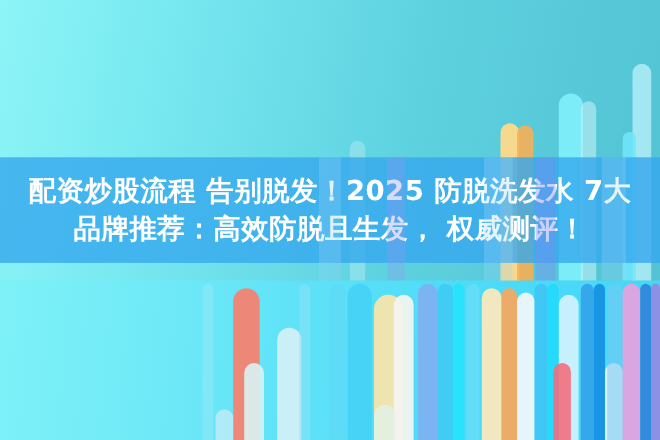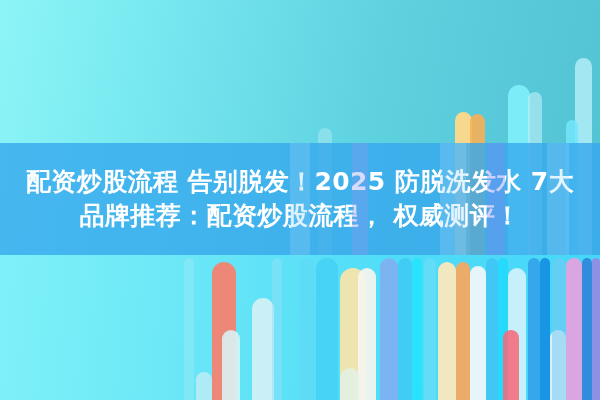--- a/index.html
+++ b/index.html
@@ -34,21 +34,21 @@
     border-radius: 999px 999px 0 0;
   }
   .bar.flat { border-radius: 0; }
 
   
   .band {
     position: absolute;
     left: 0;
     right: 0;
     top: 143px;
-    height: 112px;
+    height: 96px;
     background: rgba(54,167,238,0.80);
     display: flex;
     flex-direction: column;
     align-items: center;
     justify-content: center;
   }
   .band-line {
     color: #ffffff;
     font-size: 25px;
     font-weight: bold;
@@ -109,16 +109,16 @@
 
   <div class="band">
     <div id="bars-band" style="position: absolute; inset: 0px; pointer-events: none;">
         <div class="bar flat" style="left: 290px; top: 0px; width: 20px; height: 112px; background: rgb(143, 212, 245); opacity: 0.3;"></div>
         <div class="bar flat" style="left: 352px; top: 0px; width: 16px; height: 112px; background: rgb(140, 154, 240); opacity: 0.35;"></div>
         <div class="bar flat" style="left: 440px; top: 0px; width: 26px; height: 112px; background: rgb(159, 217, 250); opacity: 0.28;"></div>
         <div class="bar flat" style="left: 487px; top: 0px; width: 18px; height: 112px; background: rgb(124, 141, 242); opacity: 0.4;"></div>
         <div class="bar flat" style="left: 547px; top: 0px; width: 22px; height: 112px; background: rgb(154, 215, 248); opacity: 0.28;"></div>
       </div>
     <div class="band-line">配资炒股流程 告别脱发！2025 防脱洗发水 7大</div>
-    <div class="band-line">品牌推荐：配资炒股流程， 权威测评！</div>
+    <div class="band-line">品牌推荐：高效防脱且生发， 权威测评！</div>
   </div>
 
 </div>
 
 </body></html>

